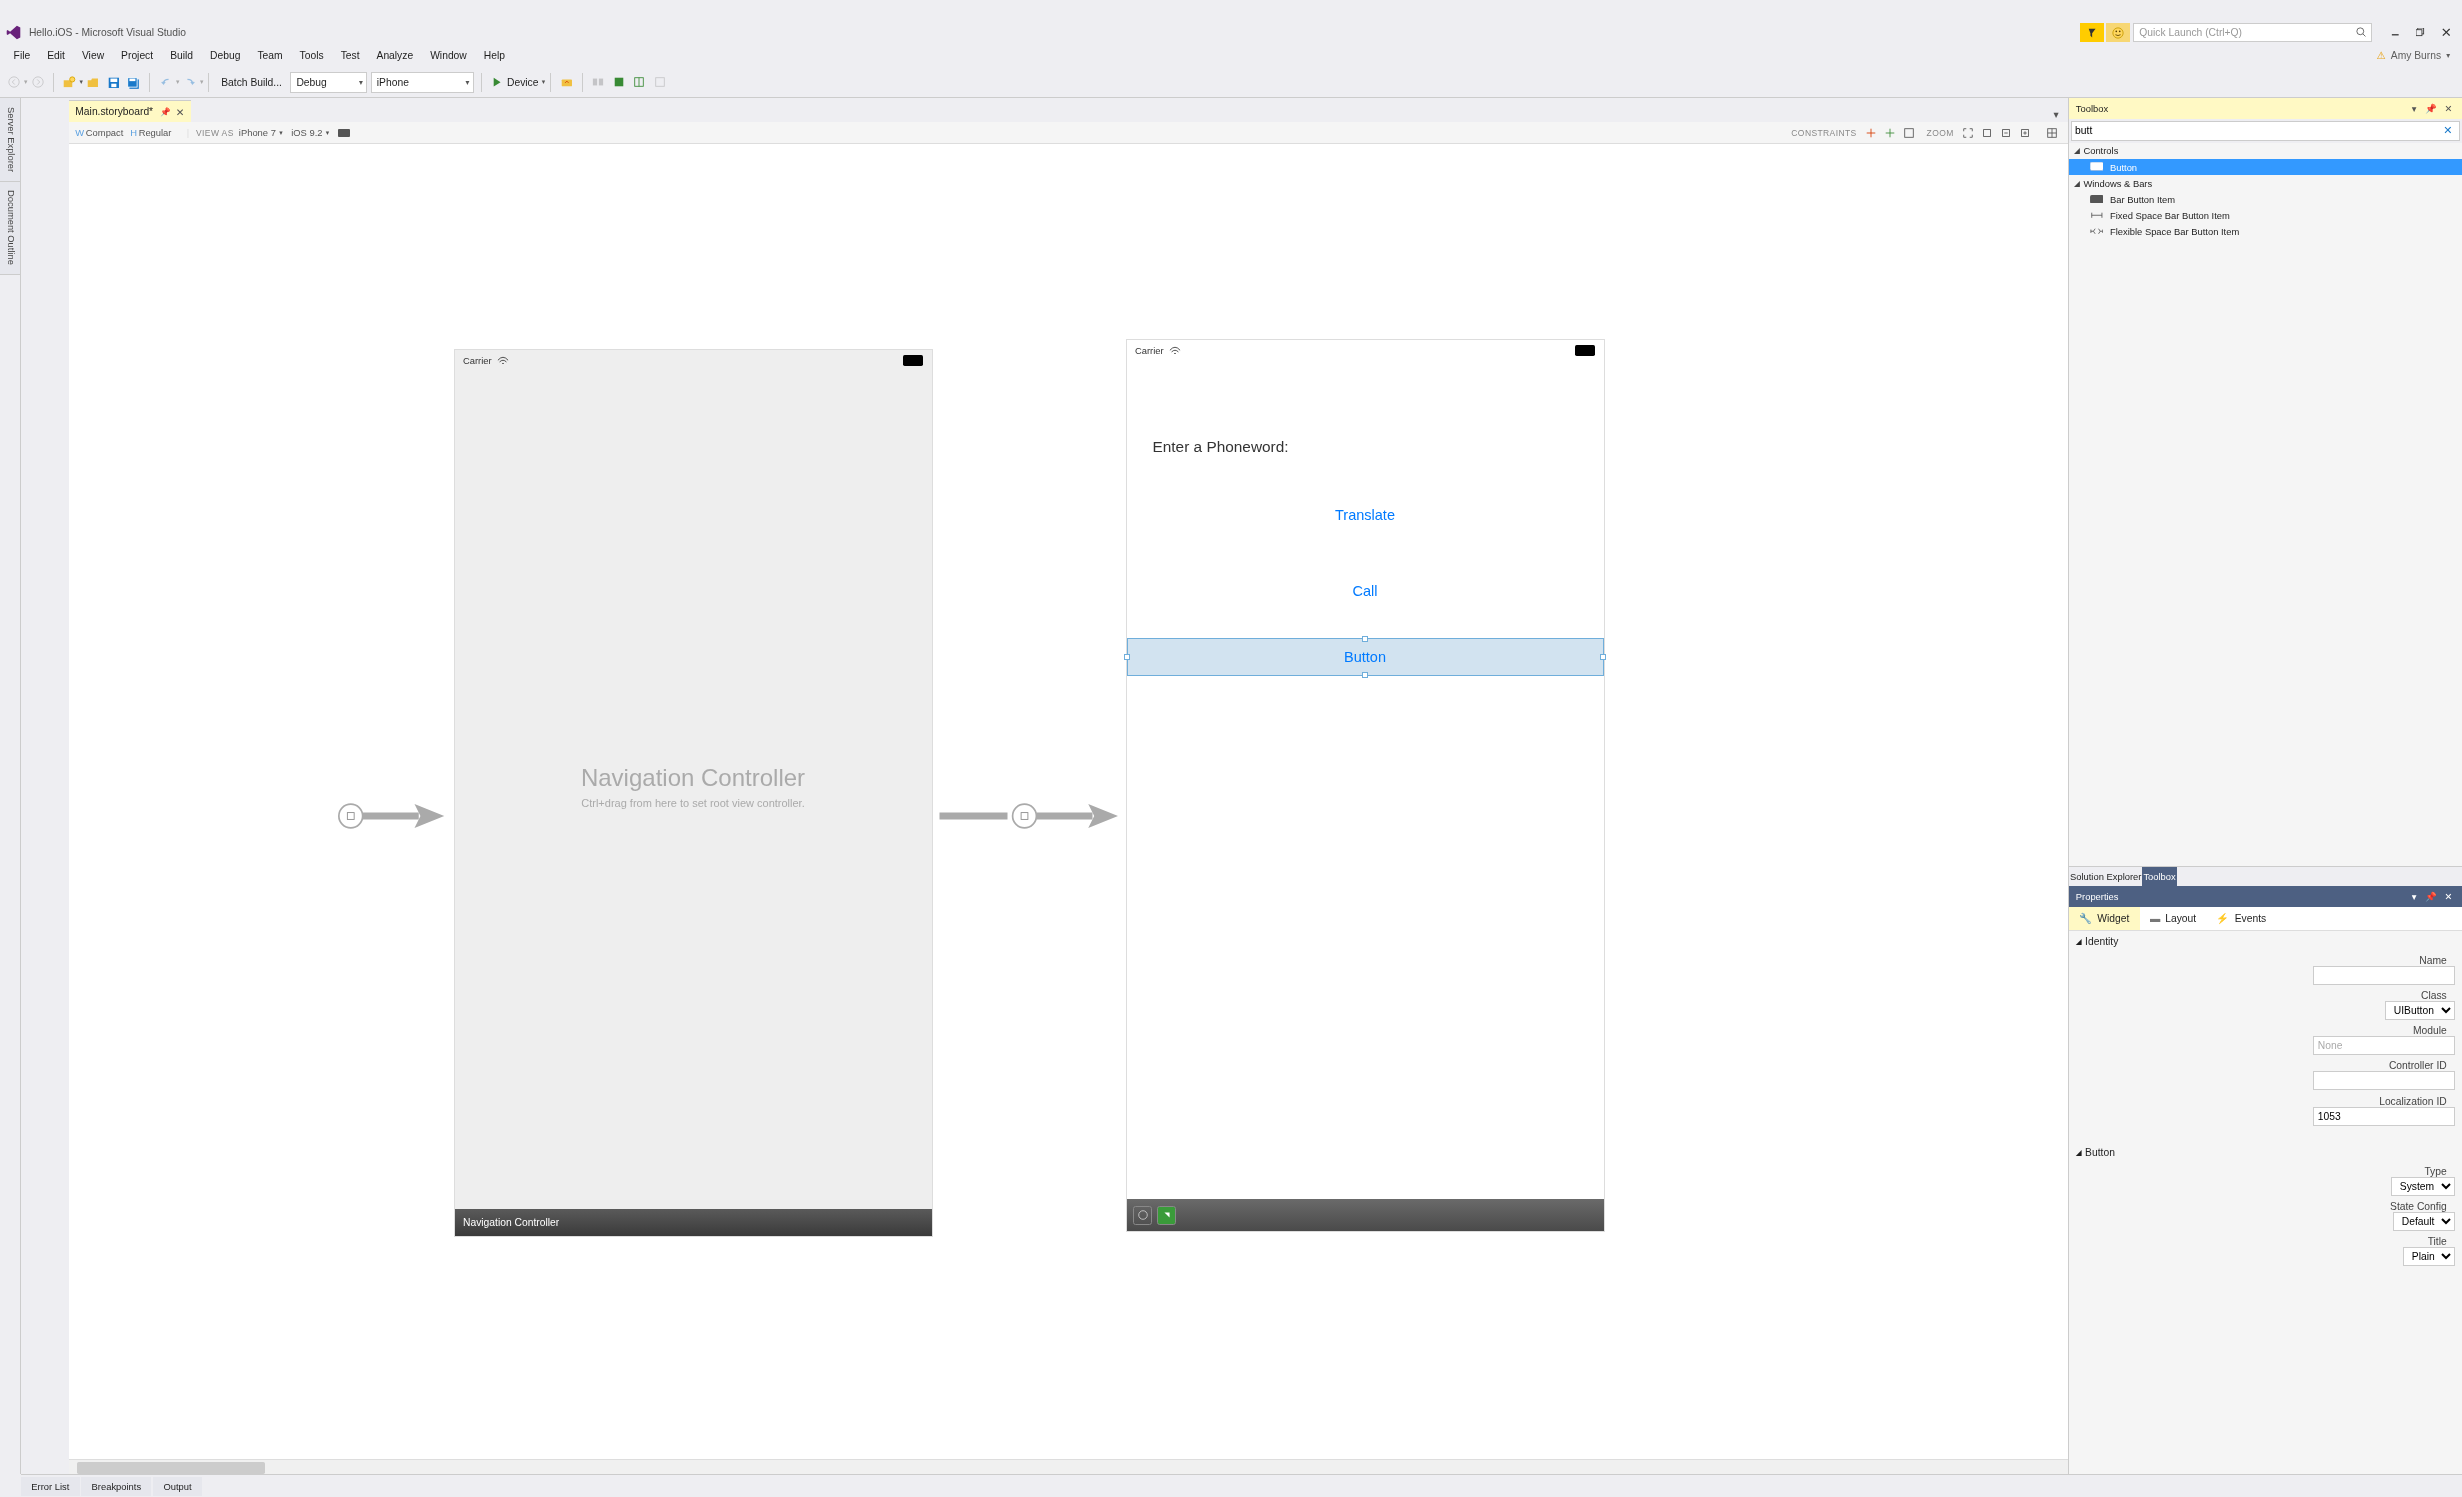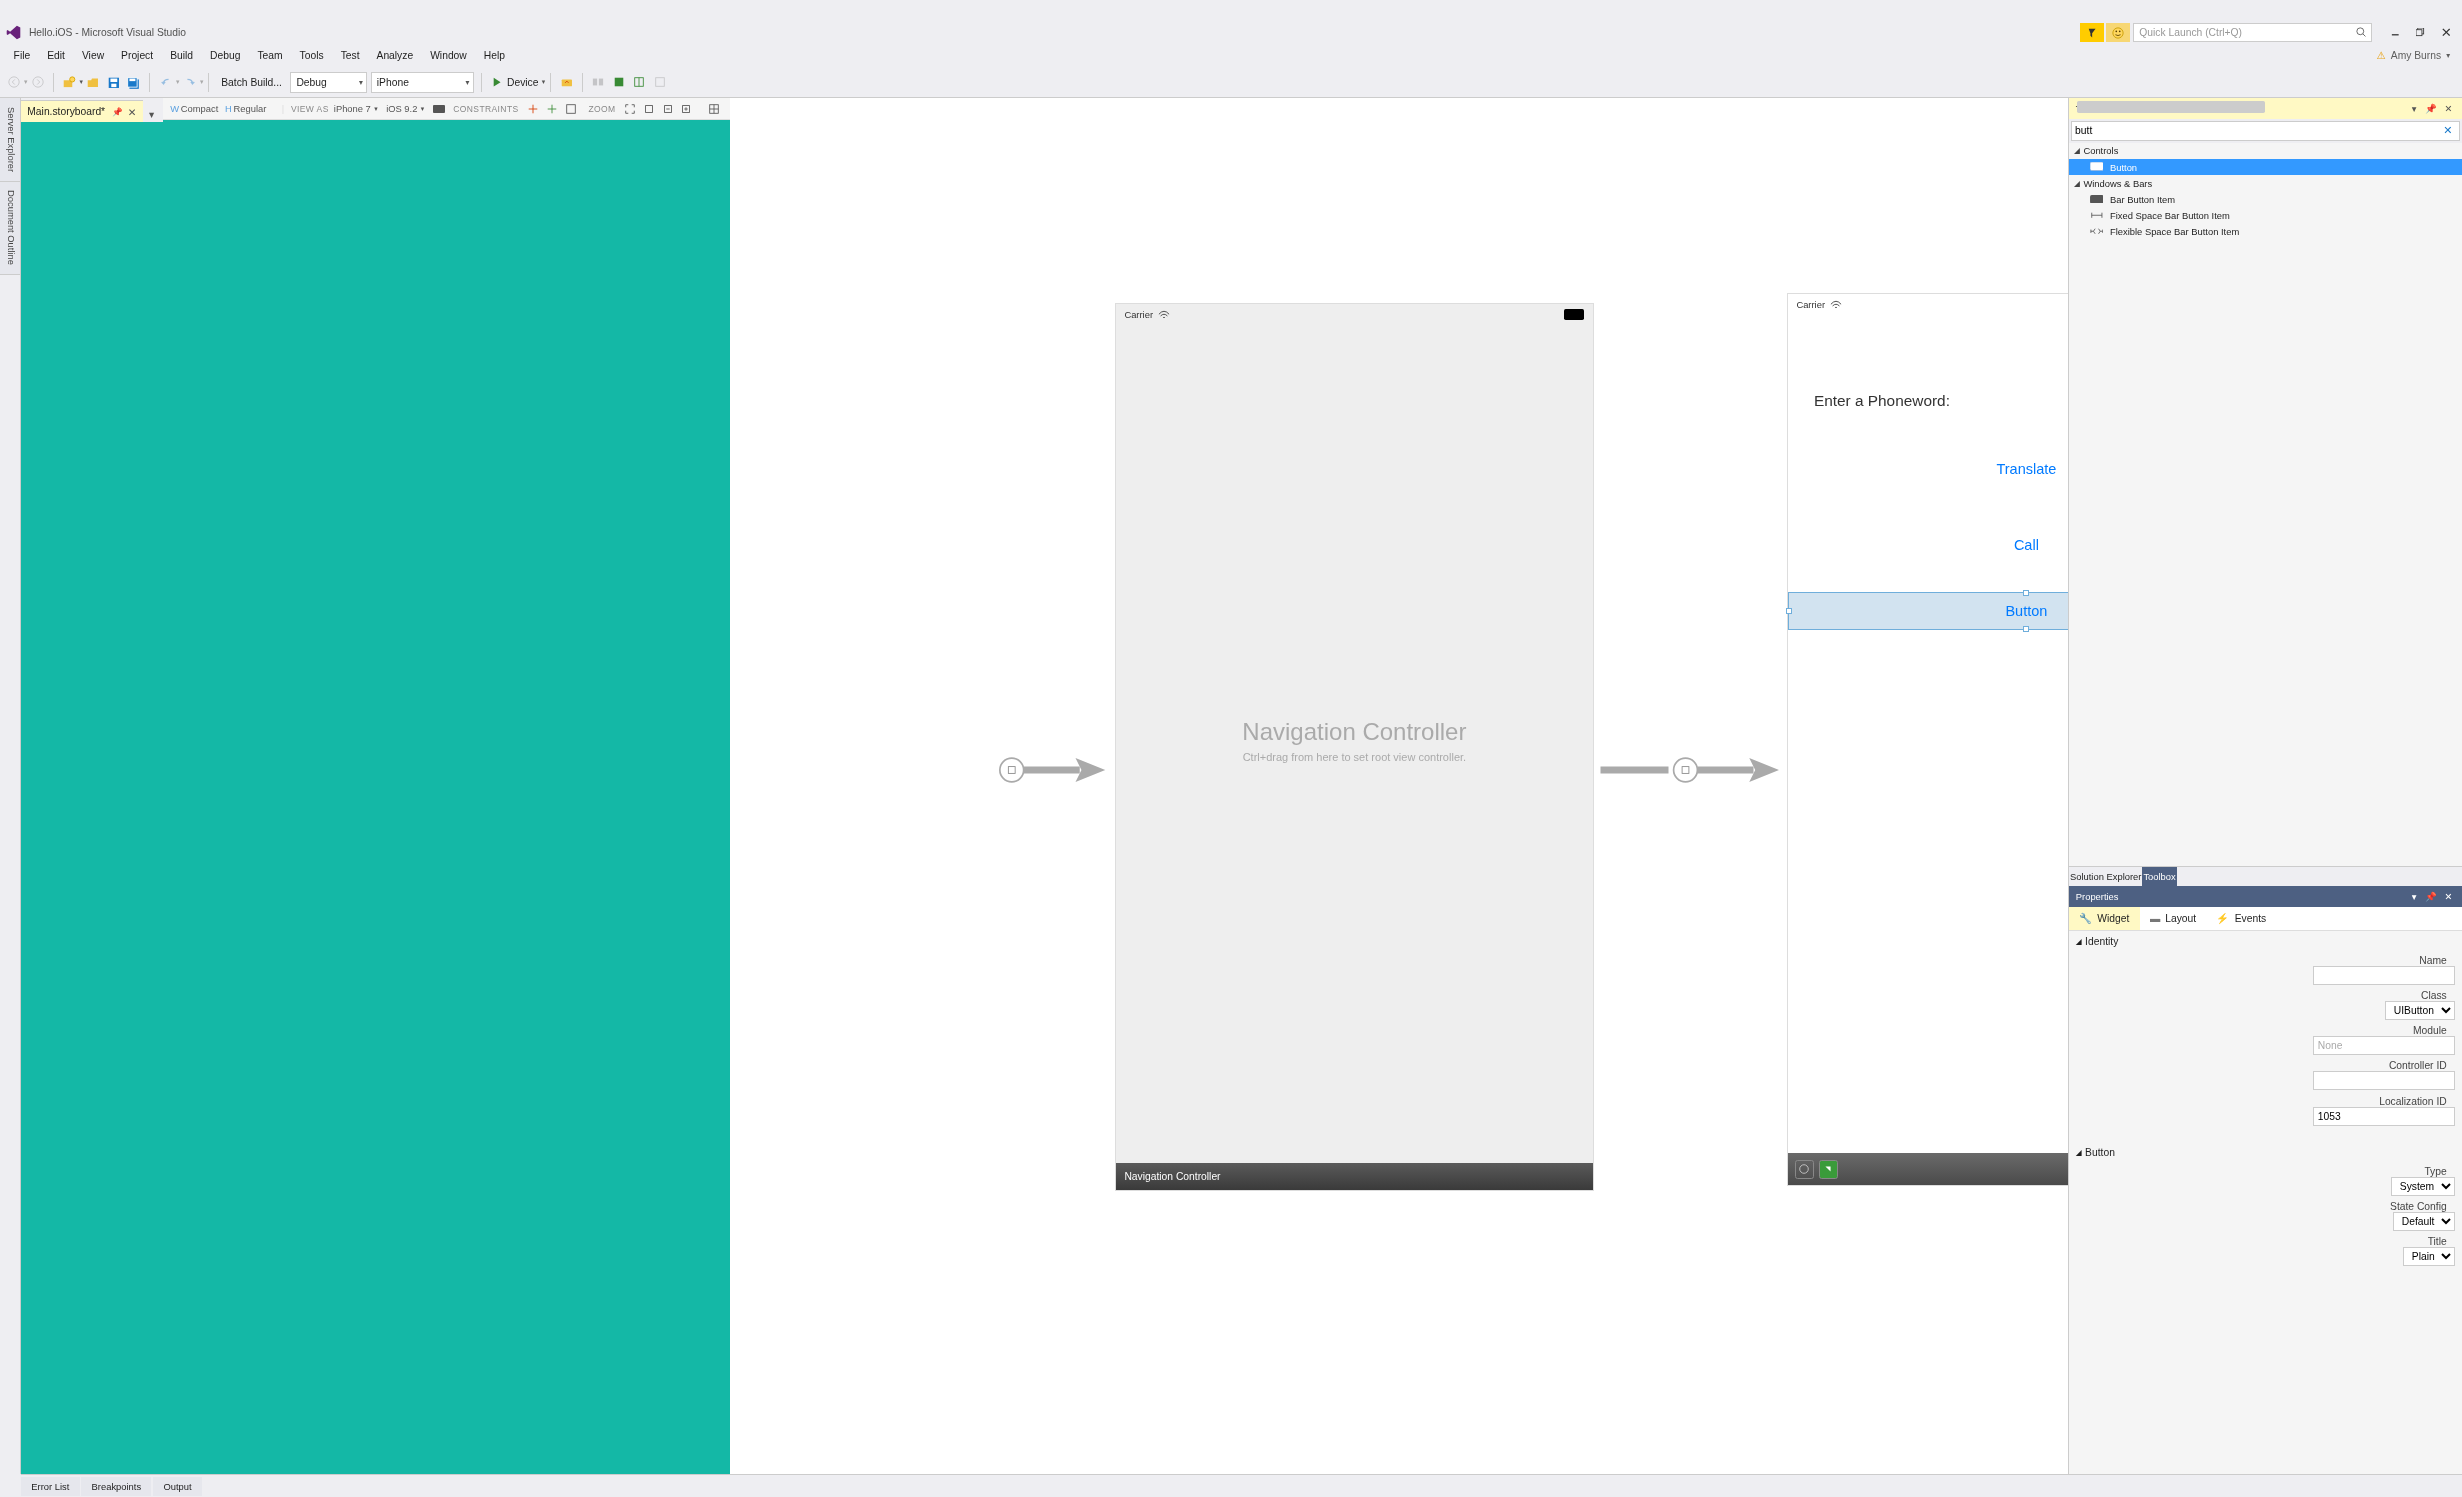--- a/index.html
+++ b/index.html
@@ -30,21 +30,21 @@
 .toolbar .combo::after { content: "▾"; position: absolute; right: 3.4px; font-size: 7.7px; color: #555; }
 .toolbar .play { color: #388a34; }
 .toolbar .dimmed { opacity: 0.4; }
 
 
 .mainrow { display: flex; height: calc(100% - 21.4px - 24px - 31px - 24px - 20.5px); }
 .side-tabs { width: 20.5px; background: #eeeef2; display: flex; flex-direction: column; border-right: 0.9px solid #ccc; }
 .side-tab { writing-mode: vertical-rl; text-orientation: mixed; padding: 8.5px 2.6px; font-size: 9.4px; color: #444; background: #e6e7ed; border-bottom: 0.9px solid #ccc; cursor: pointer; }
 
 
-.center-col { flex: 1; display: flex; flex-direction: row; background: #14b8a6; border-right: 0.9px solid #ccc; min-width: 0; }
+.center-col { flex: 1; display: flex; flex-direction: column; background: #14b8a6; border-right: 0.9px solid #ccc; min-width: 0; margin-left: 48px; }
 .doc-tabs { height: 24px; background: #eeeef2; display: flex; align-items: flex-end; }
 .doc-tab { height: 22px; background: #fff9c4; display: flex; align-items: center; padding: 0 6.8px; font-size: 10.3px; color: #1e1e1e; border-top: 0.9px solid #ccc; }
 .doc-tab .pin { margin-left: 6.8px; color: #777; font-size: 8.5px; }
 .doc-tab .close { margin-left: 5.1px; color: #555; font-size: 10.3px; }
 .doc-tabs .spacer { flex: 1; }
 .doc-tabs .dropbtn { width: 17px; height: 17px; display: flex; align-items: center; justify-content: center; color: #555; margin-right: 3.4px; }
 
 .designer-toolbar { height: 22px; background: #f5f5f5; border-bottom: 0.9px solid #ddd; display: flex; align-items: center; padding: 0 6.8px; font-size: 9.4px; color: #555; }
 .designer-toolbar .dtgrp { display: flex; align-items: center; margin-right: 8.5px; }
 .designer-toolbar .spacer { flex: 1; }

